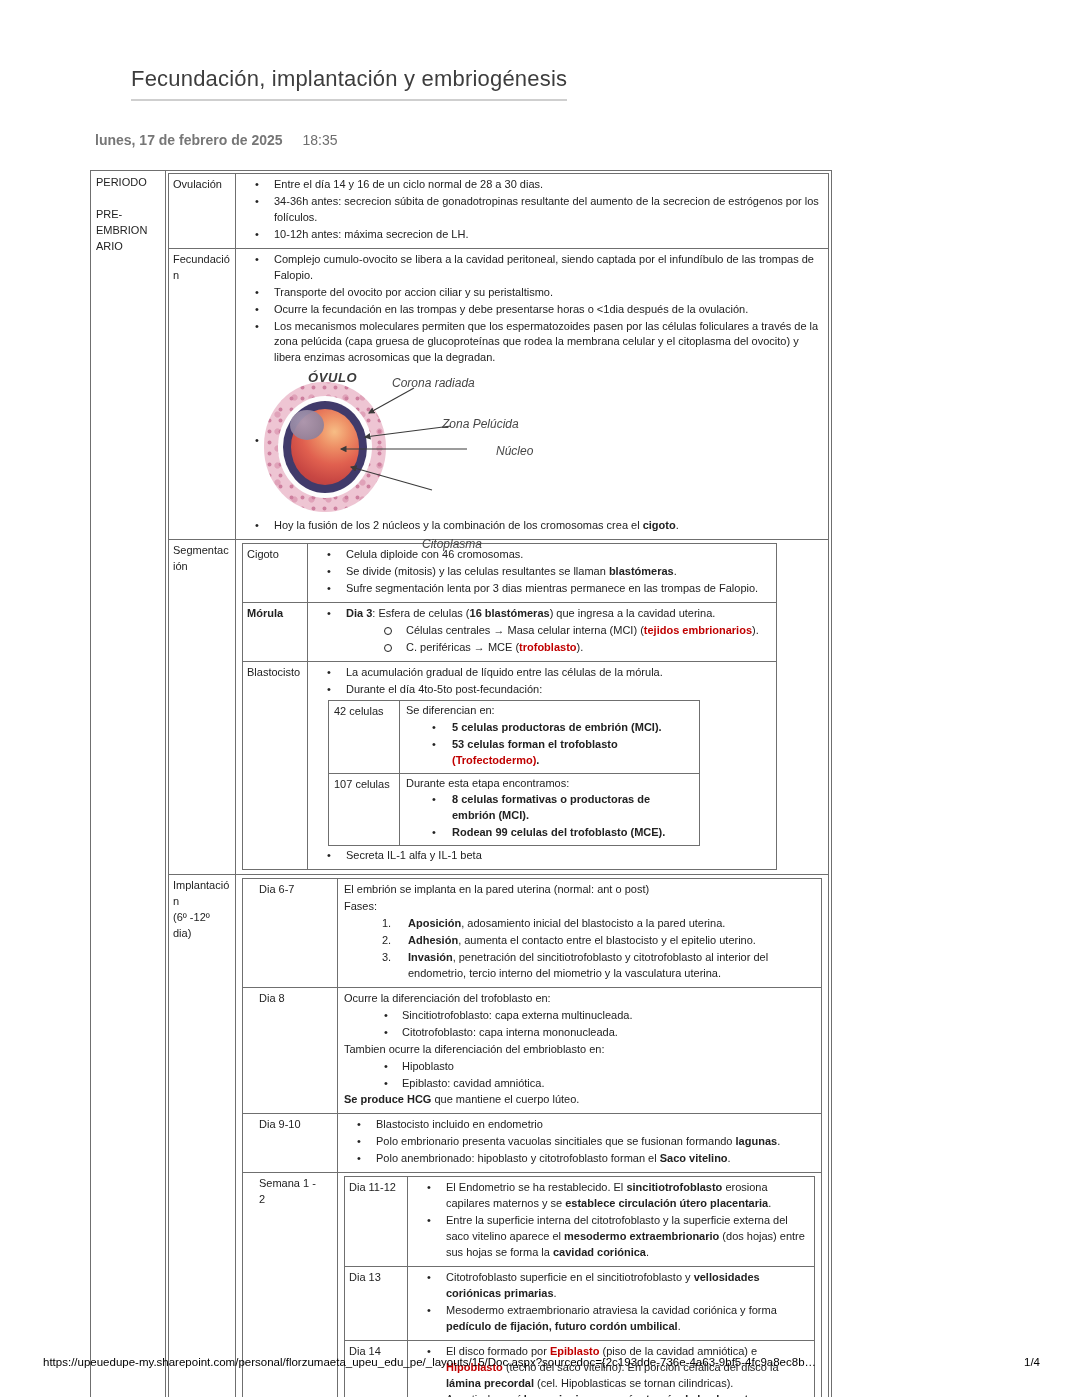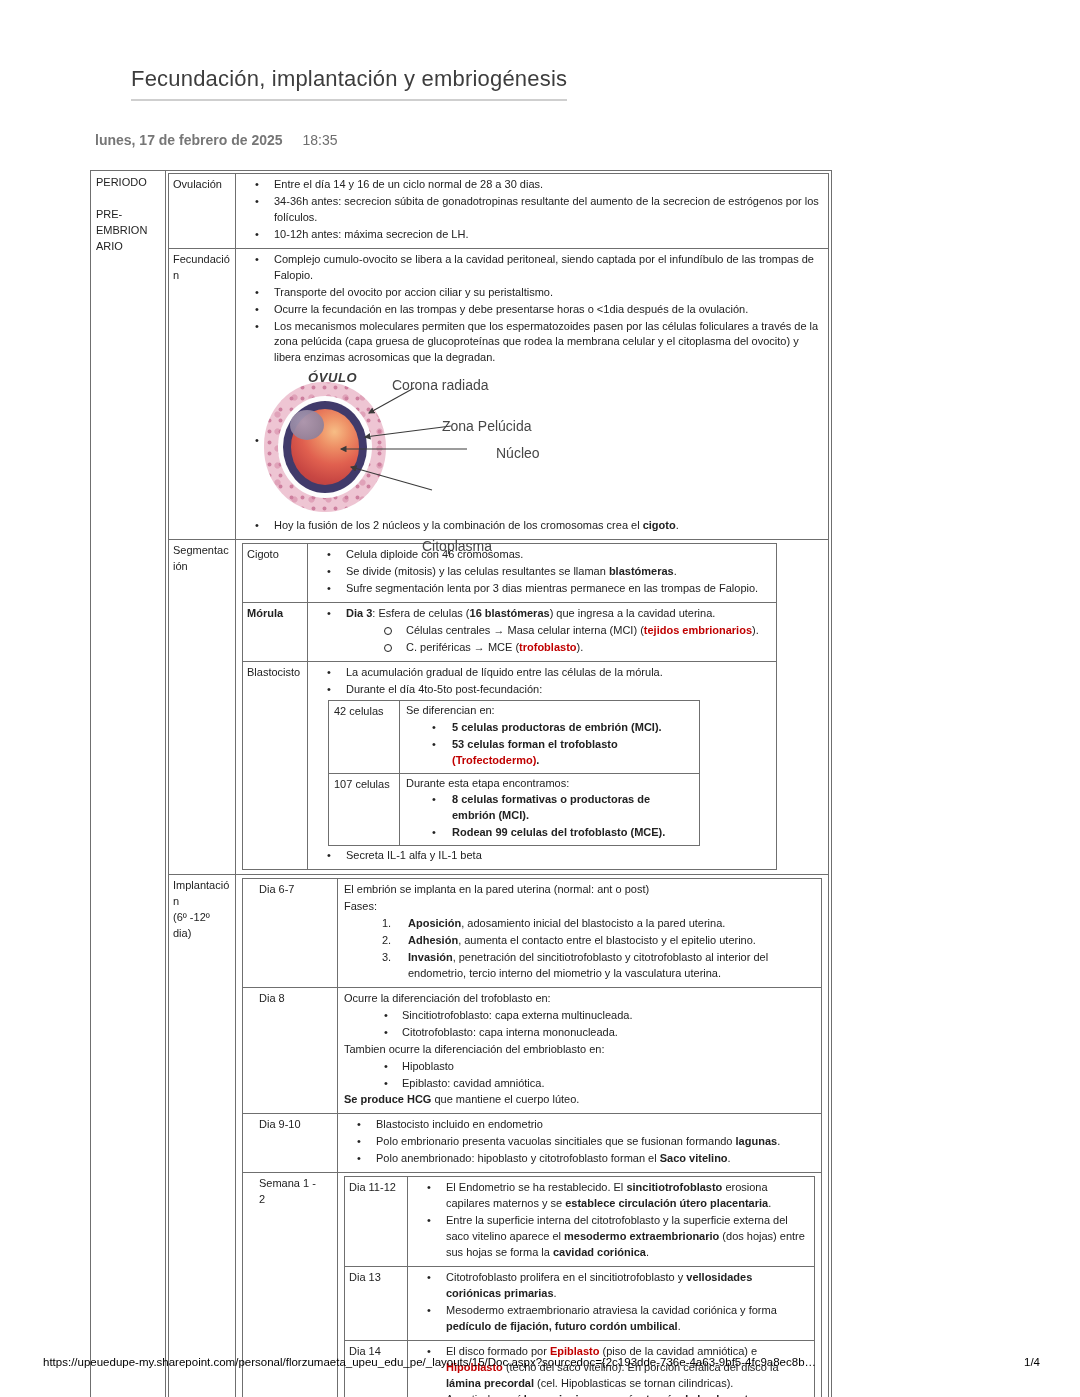--- a/index.html
+++ b/index.html
@@ -51,21 +51,21 @@
   .blk-o>.mk{left:70px;top:4px;width:6px;height:6px;border:1.2px solid #222;border-radius:50%;}
   .blk-n{padding-left:64px;}  .blk-n>.mk{left:38px;}
   .s-b{font-weight:bold;}
   .s-r{font-weight:bold;color:var(--red);}
 
   
   .fig-row{position:relative;margin:3px 0 2px 0;}
   .fig-row>.mk{position:absolute;left:13px;top:64px;}
   .ovum-fig{position:relative;margin-left:22px;width:300px;height:147px;background:#fff;}
   .fig-title{position:absolute;left:44px;top:0;font-size:13px;font-weight:bold;color:#3a3a3a;letter-spacing:.6px;font-style:italic;}
-  .fig-label{position:absolute;font-size:14px;color:#474747;}
+  .fig-label{position:absolute;font-size:12px;color:#474747;font-style:italic;}
   .lab-corona{left:128px;top:6px;}
   .lab-zona{left:178px;top:47px;}
   .lab-nucleo{left:221px;top:74px;margin-left:11px;}
   .lab-cito{left:158px;top:119px;margin-top:48px;}
   .egg{position:absolute;left:0;top:13px;width:122px;height:130px;}
   .corona{position:absolute;inset:0;border-radius:49% 51% 50% 50%;
           background-color:#eec5d3;
           background-image:radial-gradient(circle,#cd7f9e 1.5px,rgba(0,0,0,0) 2.4px),
                            radial-gradient(circle,#e0a2b9 2.6px,rgba(0,0,0,0) 3.6px);
           background-size:11px 11px,17px 17px;background-position:0 0,5px 7px;}
@@ -254,21 +254,21 @@
                                 <tr>
                         <td class="wlbl">Dia 11-12</td>
                         <td class="cnt">
                                     <div class="blk blk-b"><span class="mk">•</span><span>El Endometrio se ha restablecido. El </span><span class="s-b">sincitiotrofoblasto</span><span> erosiona capilares maternos y se </span><span class="s-b">establece circulación útero placentaria</span><span>.</span></div>
                                     <div class="blk blk-b"><span class="mk">•</span><span>Entre la superficie interna del citotrofoblasto y la superficie externa del saco vitelino aparece el </span><span class="s-b">mesodermo extraembrionario</span><span> (dos hojas) entre sus hojas se forma la </span><span class="s-b">cavidad coriónica</span><span>.</span></div>
                                   </td>
                       </tr>
                       <tr>
                         <td class="wlbl">Dia 13</td>
                         <td class="cnt">
-                                    <div class="blk blk-b"><span class="mk">•</span><span>Citotrofoblasto prolifera en el sincitiotrofoblasto y </span><span class="s-b">vellosidades coriónicas primarias</span><span>.</span></div>
+                                    <div class="blk blk-b"><span class="mk">•</span><span>Citotrofoblasto superficie en el sincitiotrofoblasto y </span><span class="s-b">vellosidades coriónicas primarias</span><span>.</span></div>
                                     <div class="blk blk-b"><span class="mk">•</span><span>Mesodermo extraembrionario atraviesa la cavidad coriónica y forma </span><span class="s-b">pedículo de fijación, futuro cordón umbilical</span><span>.</span></div>
                                   </td>
                       </tr>
                       <tr>
                         <td class="wlbl">Dia 14</td>
                         <td class="cnt">
                                     <div class="blk blk-b"><span class="mk">•</span><span>El disco formado por </span><span class="s-r">Epiblasto</span><span> (piso de la cavidad amniótica) e </span><span class="s-r">Hipoblasto</span><span> (techo del saco vitelino). En porción cefálica del disco la </span><span class="s-b">lámina precordal</span><span> (cel. Hipoblasticas se tornan cilindricas).</span></div>
                                     <div class="blk blk-b"><span class="mk">•</span><span>A partir de aquí </span><span class="s-b">lo que ingiera pasará a través de la placenta en desarrollo para nutrir o dañar al embrión</span></div>
                                   </td>
                       </tr>

